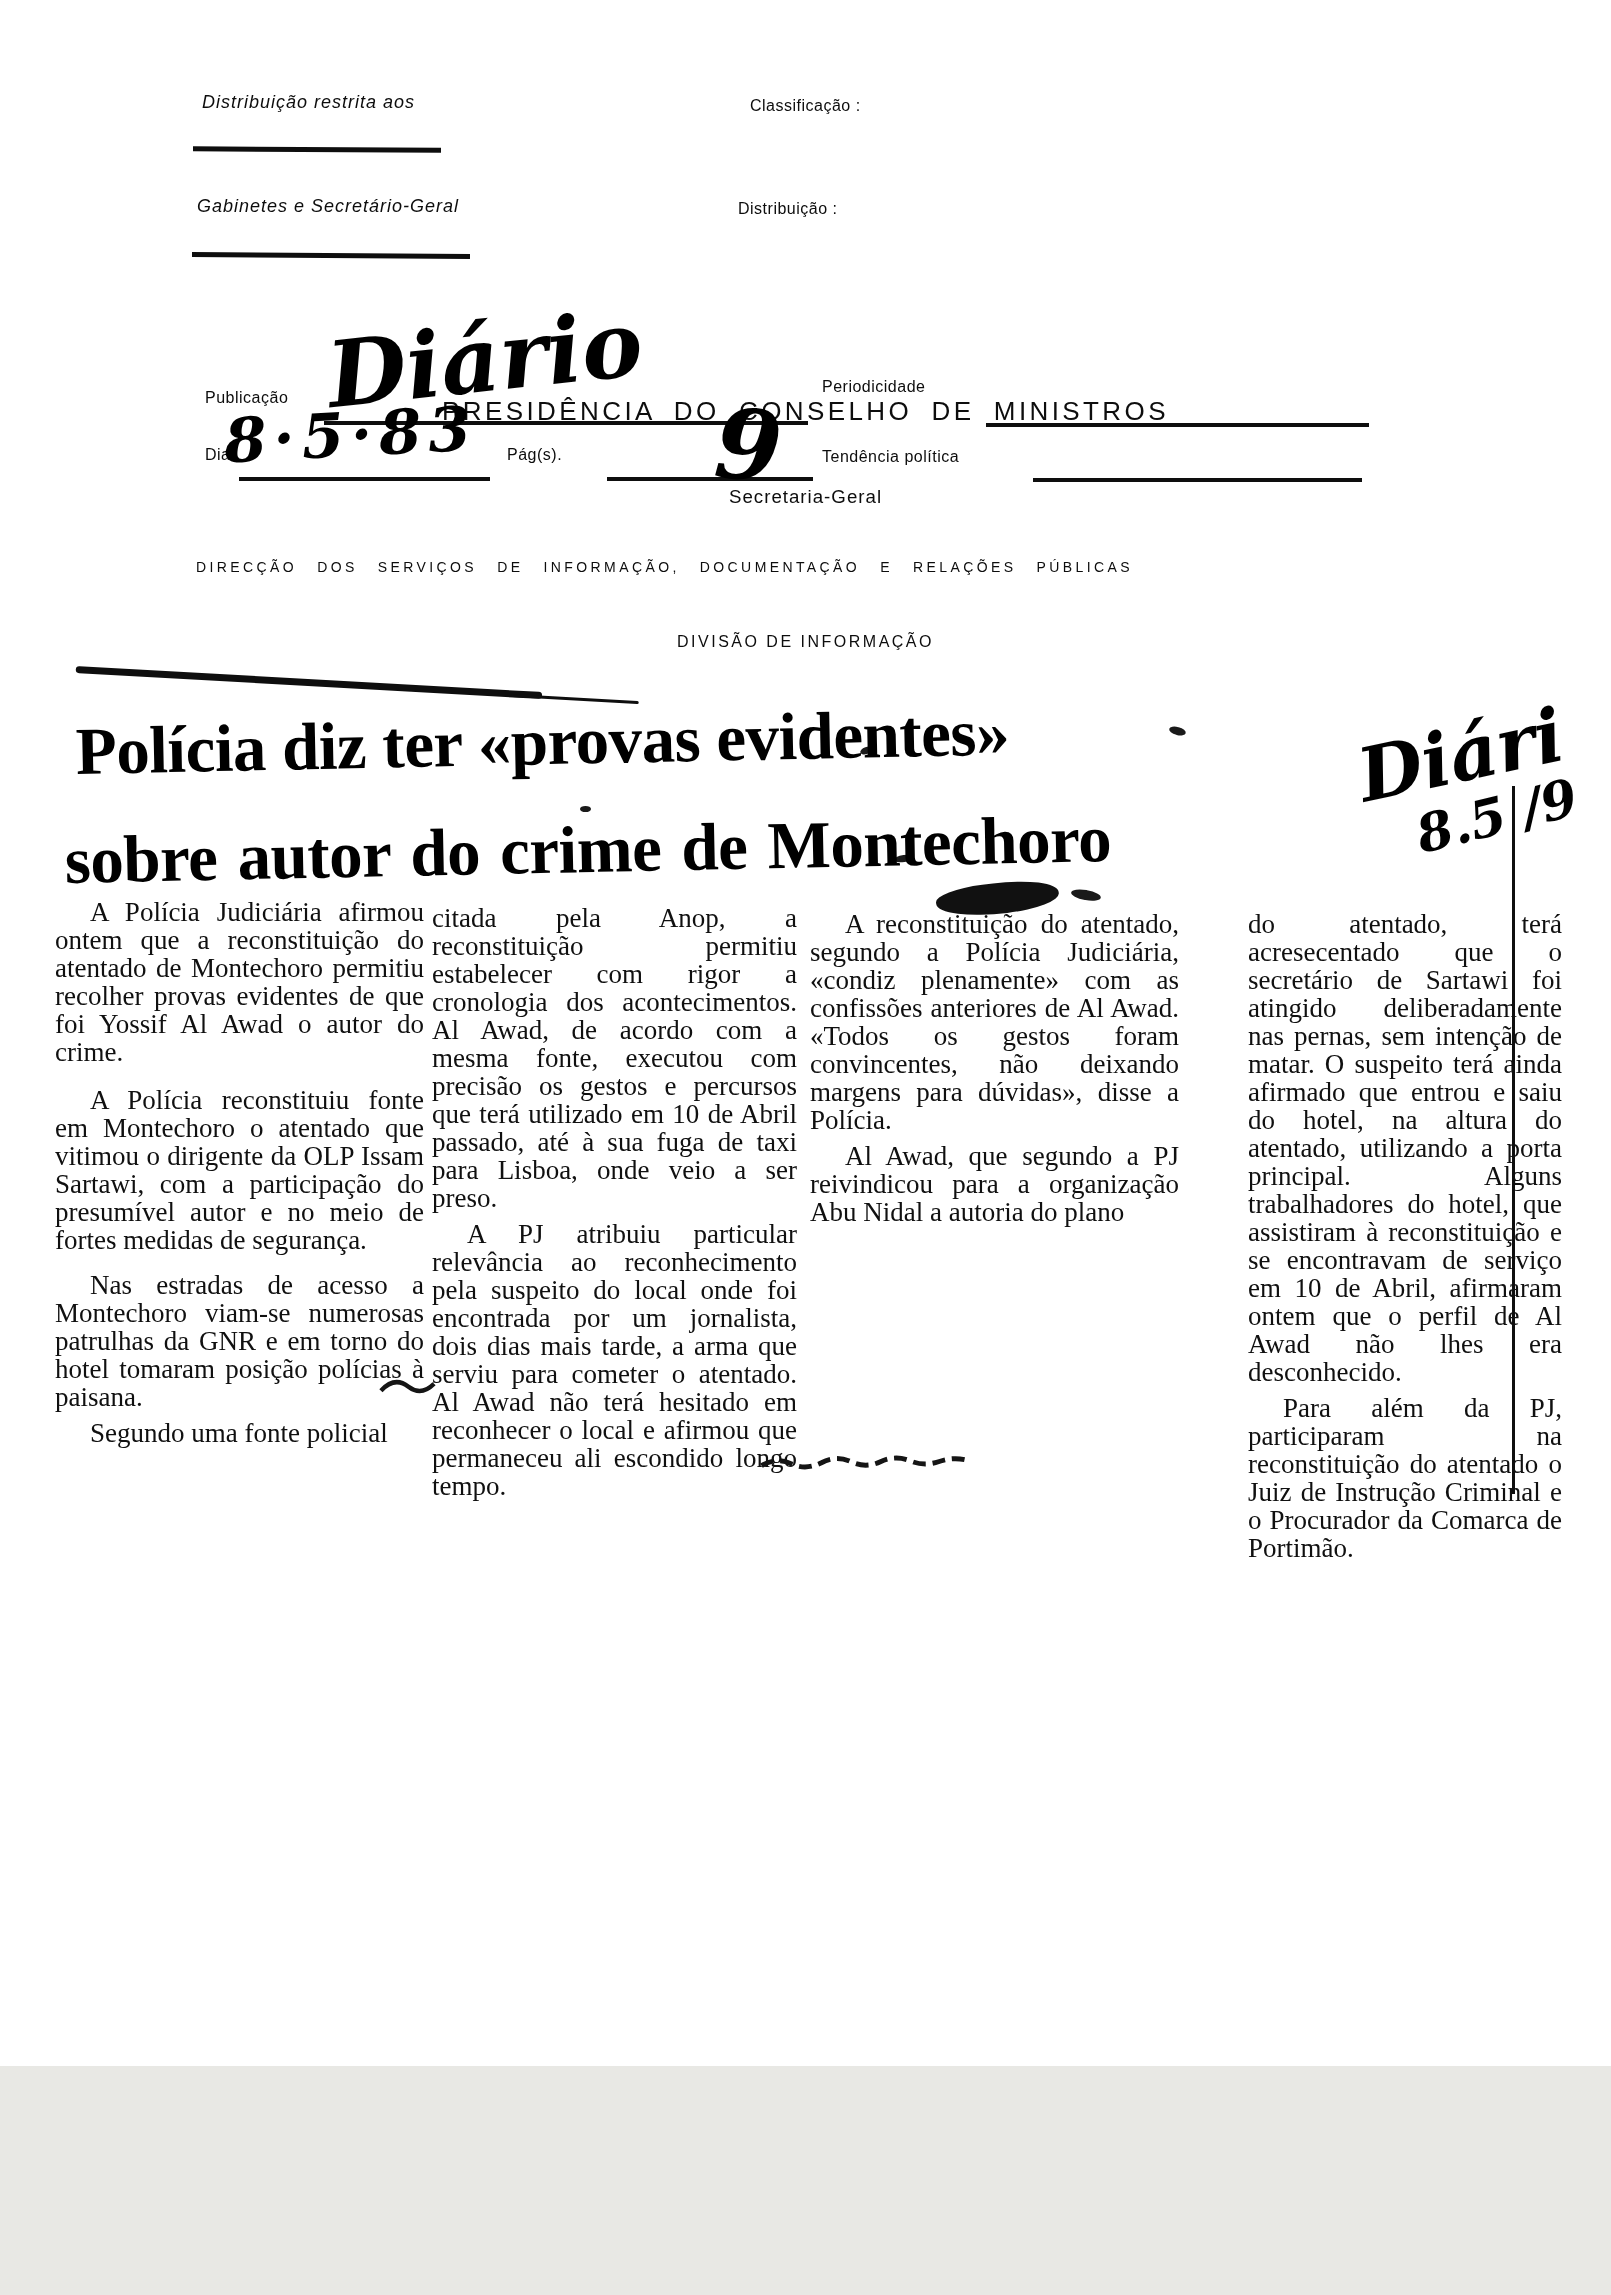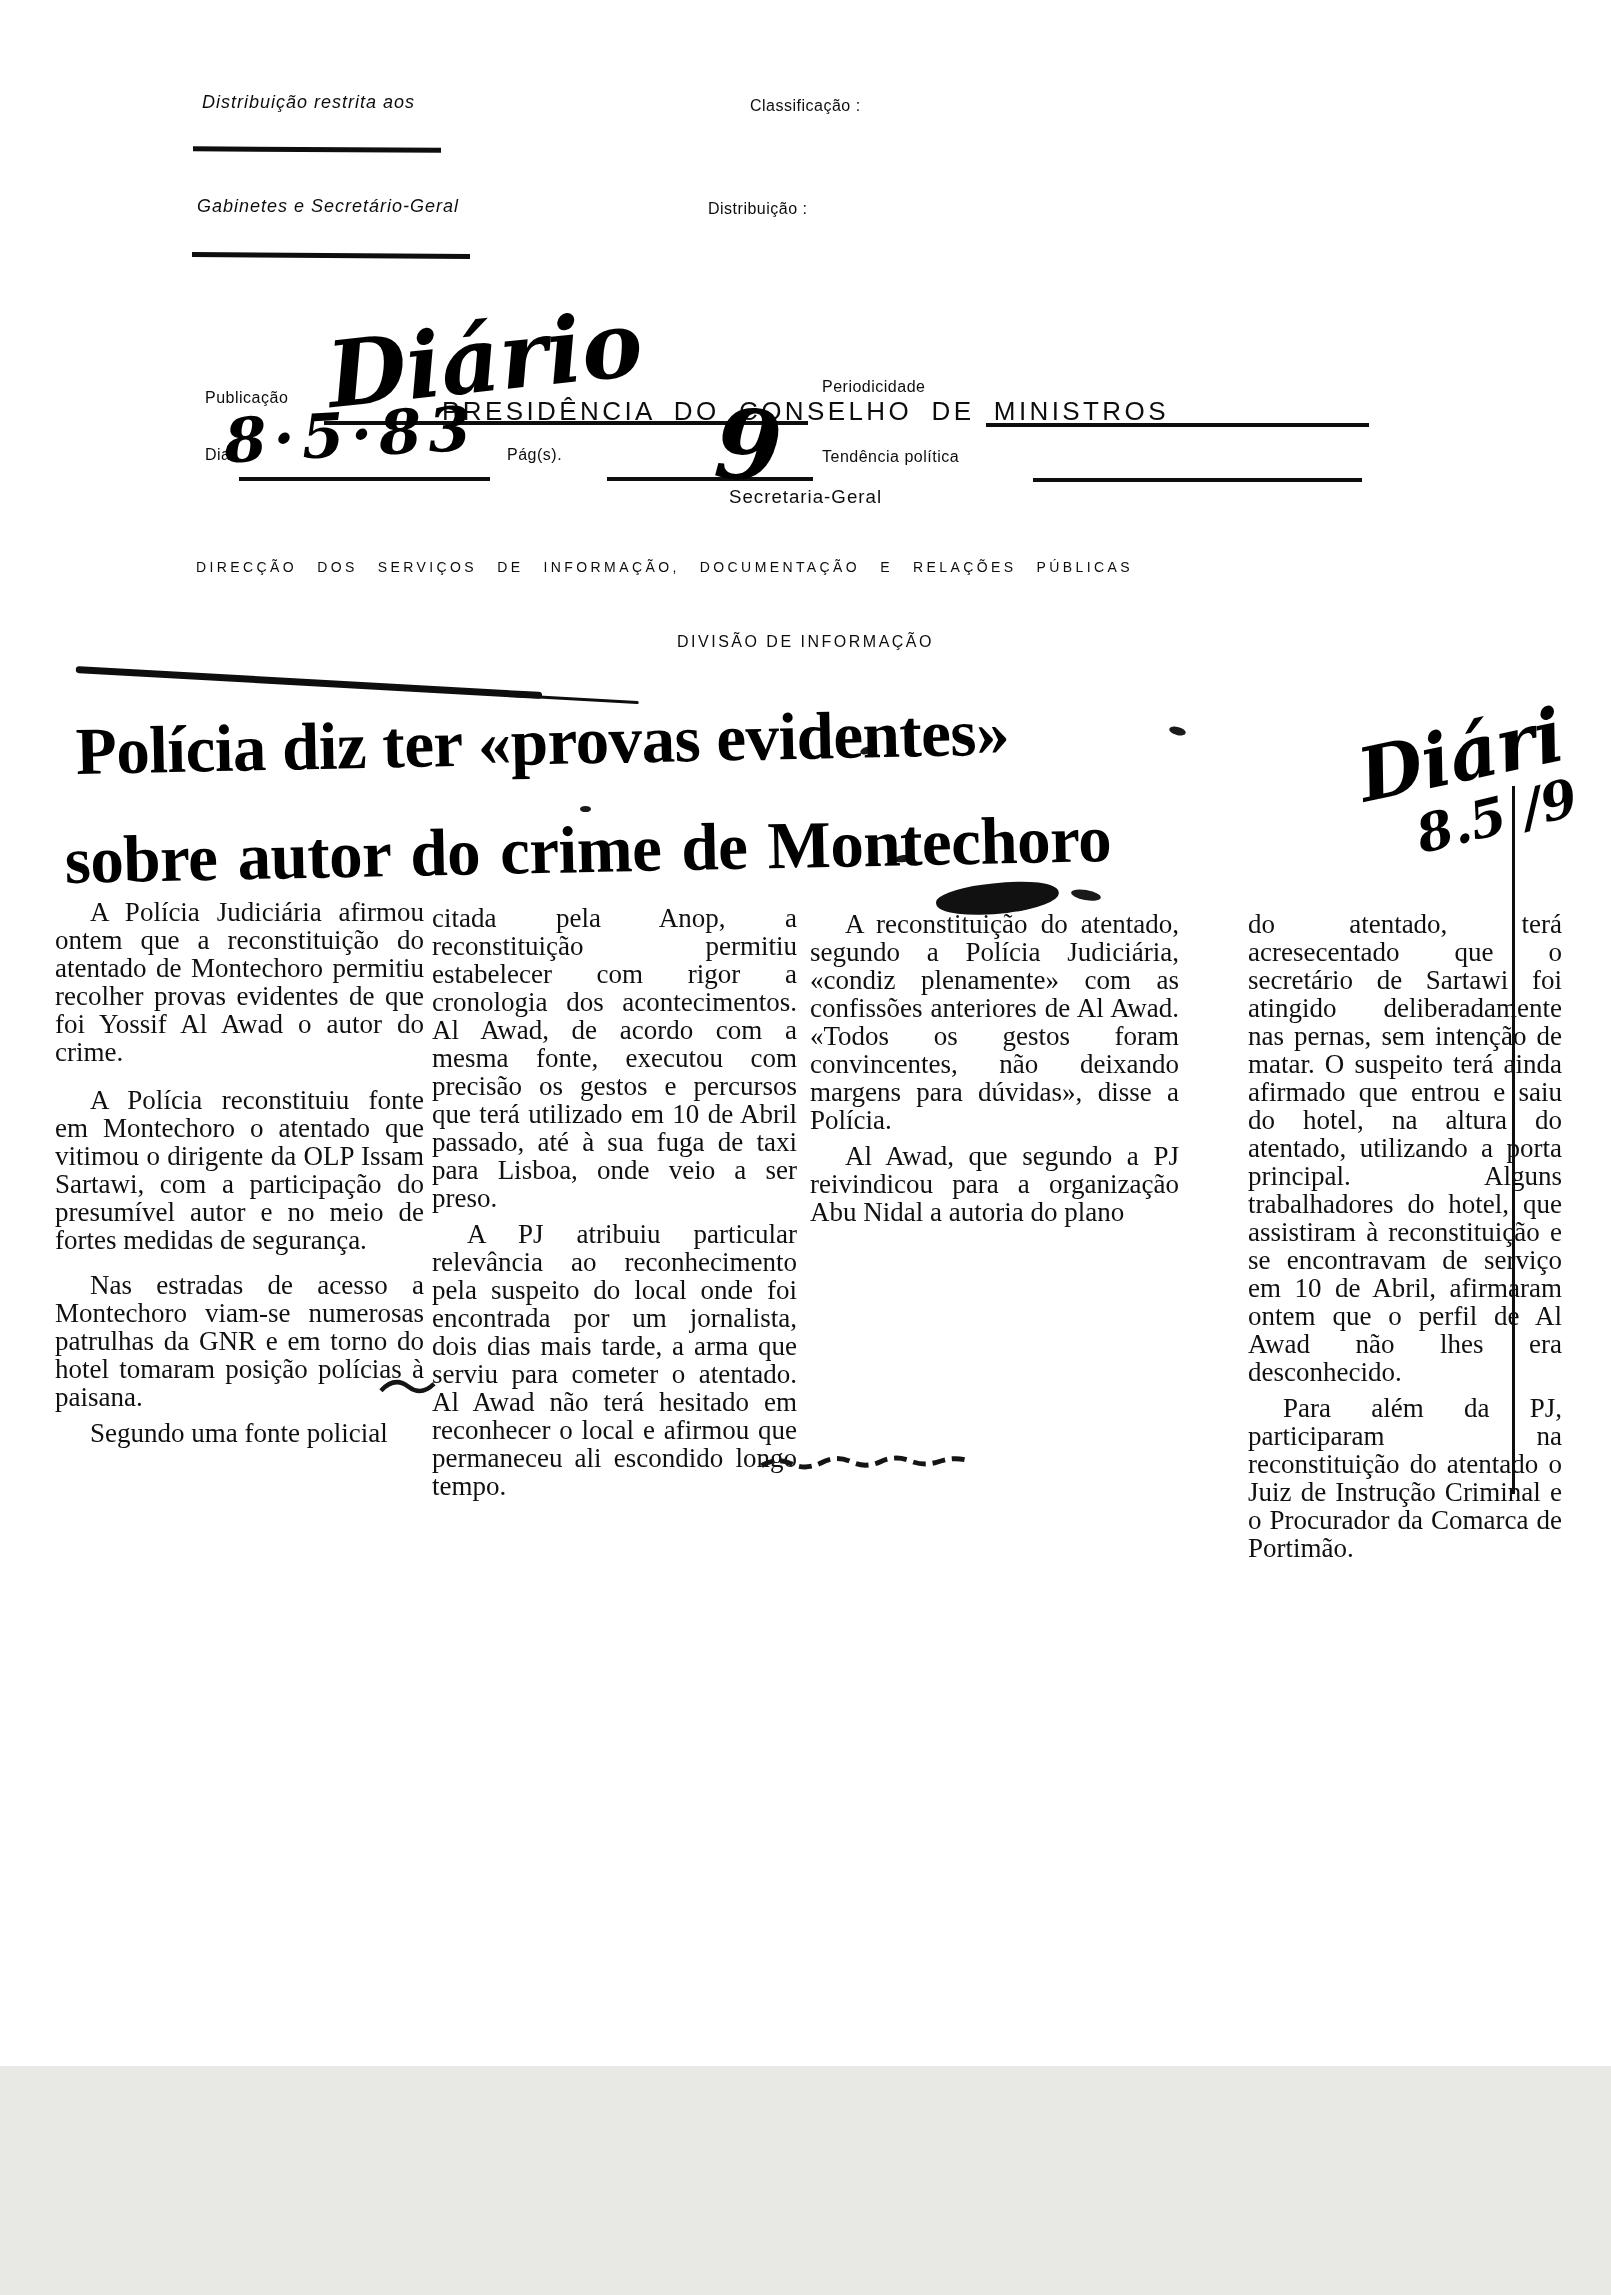--- a/index.html
+++ b/index.html
@@ -49,21 +49,21 @@
 <body>
 
 <div class="page">
 
   <div class="abs note" style="left:202px;top:92px;">Distribuição restrita aos</div>
   <div class="abs rule" style="left:193px;top:147px;width:248px;height:4.9px;transform:rotate(0.3deg);"></div>
   <div class="abs note" style="left:197px;top:196px;">Gabinetes e Secretário-Geral</div>
   <div class="abs rule" style="left:192px;top:253px;width:278px;height:4.9px;transform:rotate(0.4deg);"></div>
 
   <div class="abs lbl" style="left:750px;top:97px;">Classificação :</div>
-  <div class="abs lbl" style="left:708px;top:200px;">Distribuição :</div>
+  <div class="abs lbl" style="left:738px;top:200px;">Distribuição :</div>
 
   <div class="abs org-title" style="left:432px;top:396px;">PRESIDÊNCIA DO CONSELHO DE MINISTROS</div>
   <div class="abs org-sub" style="left:432px;top:486px;">Secretaria-Geral</div>
   <div class="abs org-dept" style="left:196px;top:559px;">DIRECÇÃO DOS SERVIÇOS DE INFORMAÇÃO, DOCUMENTAÇÃO E RELAÇÕES PÚBLICAS</div>
   <div class="abs org-div" style="left:432px;top:633px;">DIVISÃO DE INFORMAÇÃO</div>
 
   <div class="abs lbl" style="left:205px;top:389px;">Publicação</div>
   <div class="abs rule" style="left:324px;top:421px;width:484px;height:3.9px;"></div>
   <div class="abs hand" style="left:327px;top:314px;font-size:91px;transform:rotate(-6deg);">Diário</div>
 

